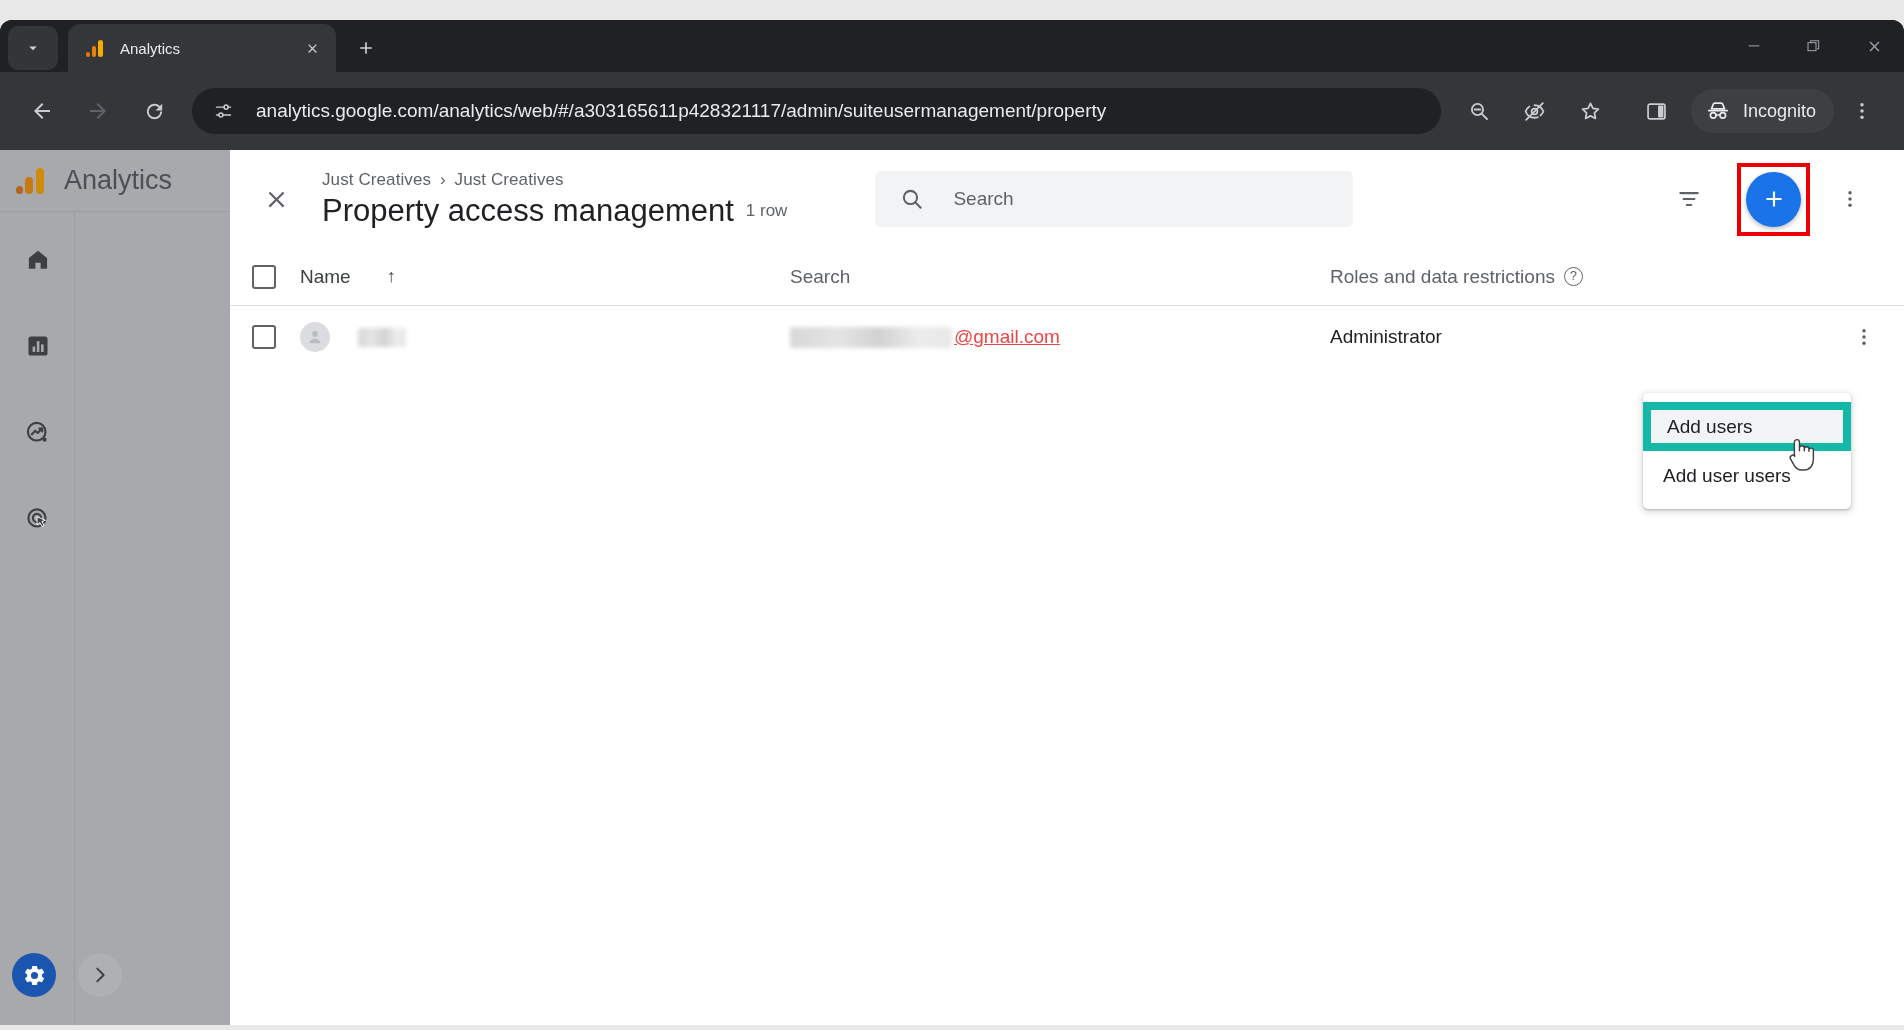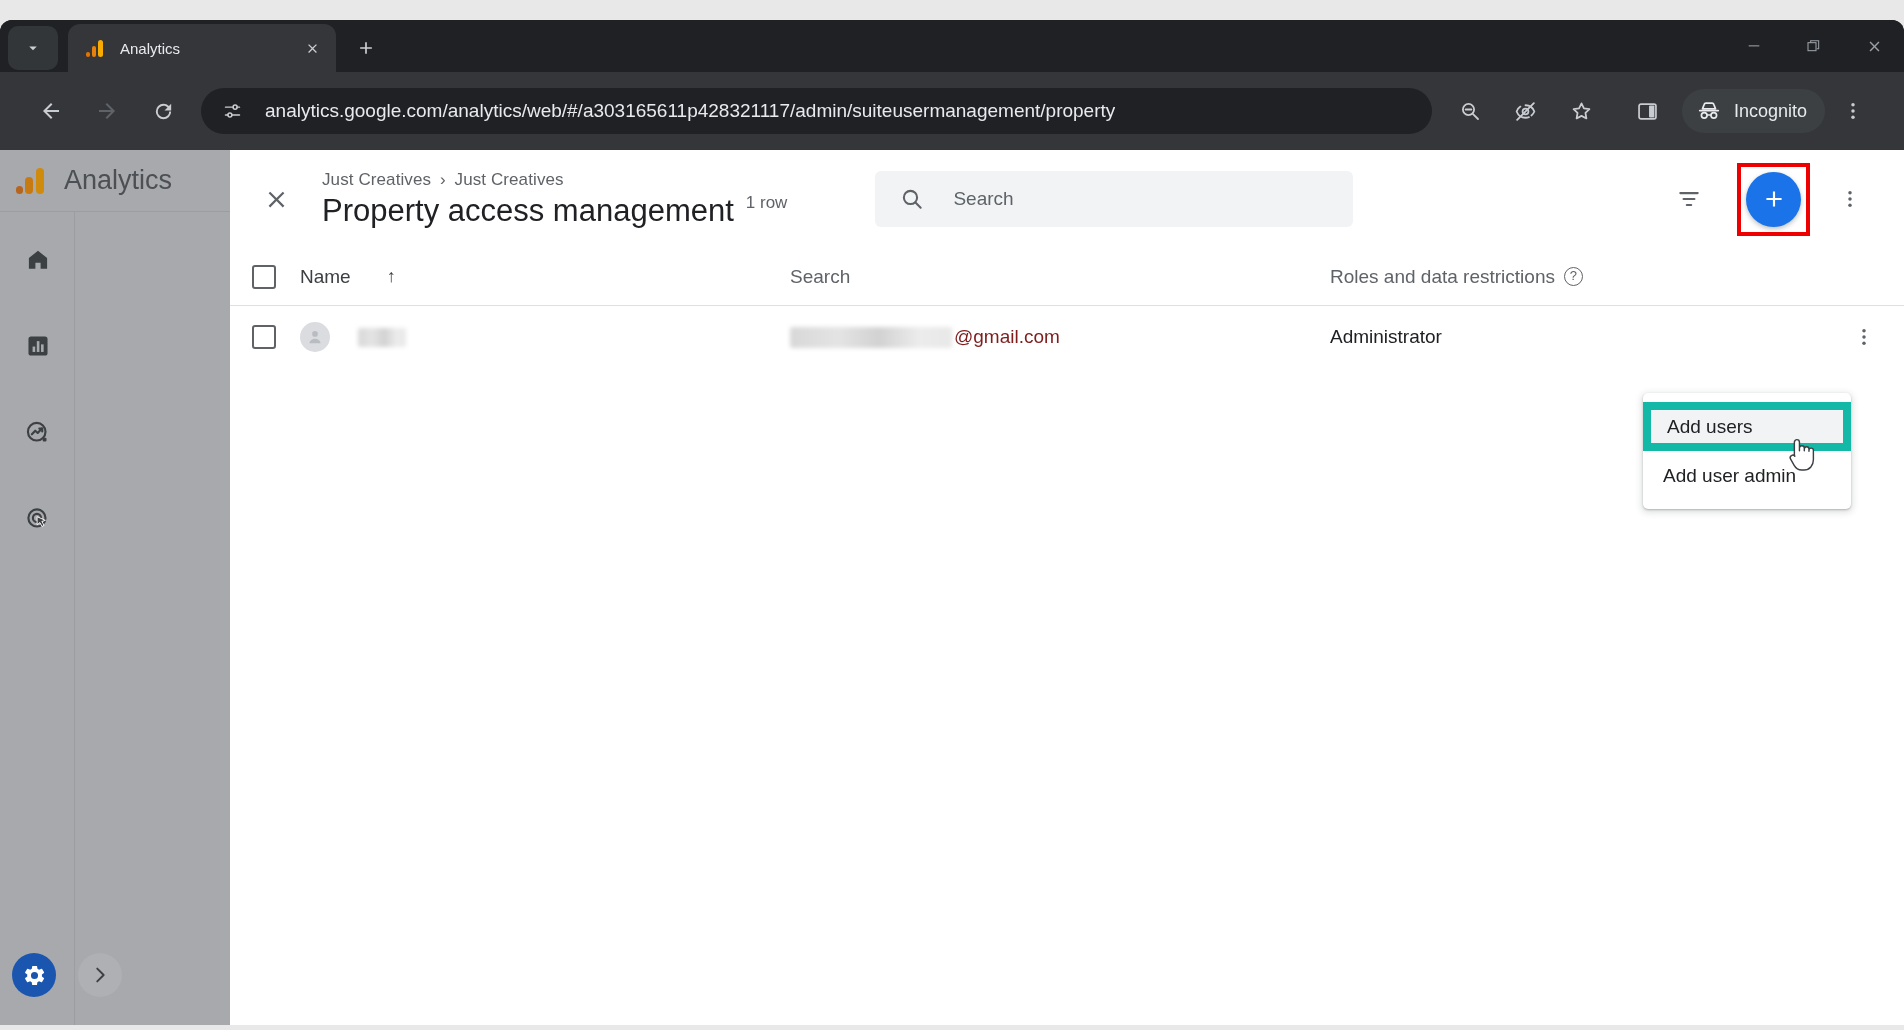--- a/index.html
+++ b/index.html
@@ -72,21 +72,21 @@
     width: 60px; height: 52px;
     display: flex; align-items: center; justify-content: center;
     cursor: pointer;
   }
 
   
   .navbar {
     height: 78px;
     background: #35363a;
     display: flex; align-items: center;
-    padding: 0 23px;
+    padding: 0 14px;
   }
   .navicon {
     width: 44px; height: 44px; margin: 0 6px;
     border-radius: 50%;
     display: flex; align-items: center; justify-content: center;
     cursor: pointer; flex: none;
   }
   .omnibox {
     flex: 1; height: 46px;
     background: #202124;
@@ -182,21 +182,21 @@
     width: 48px; height: 48px; border-radius: 50%;
     display: flex; align-items: center; justify-content: center;
     cursor: pointer; flex: none;
   }
   .titleblock { margin-left: 22px; flex: none; }
   .breadcrumb {
     font-size: 17px; color: #5f6368;
     letter-spacing: .1px; margin-bottom: 3px;
   }
   .crumb-sep { margin: 0 4px; }
-  .title-row { display: flex; align-items: flex-start; }
+  .title-row { display: flex; align-items: center; }
   .page-title { font-size: 31px; color: #202124; font-weight: 400; }
   .row-count { font-size: 17px; color: #5f6368; margin-left: 12px; }
 
   .search-wrap {
     margin-left: 88px;
     width: 478px; height: 56px;
     background: #f1f3f4;
     border-radius: 6px;
     display: flex; align-items: center;
     padding-left: 24px;
@@ -261,21 +261,21 @@
     display: flex; align-items: center; justify-content: center;
   }
   .redact {
     height: 19px; border-radius: 2px;
     background: linear-gradient(90deg,#d8d8d8 0%,#e4e4e4 30%,#d2d2d2 55%,#ececec 80%,#e8e8e8 100%);
     filter: blur(2.2px);
   }
   .name-redact { width: 48px; margin-left: 2px; }
   .email-cell { display: flex; align-items: center; }
   .email-redact { width: 162px; height: 21px; }
-  .email-tail { font-size: 19px; color: #7f1d1d; margin-left: 2px; }
+  .email-tail { font-size: 19px; color: #ef4444; margin-left: 2px; text-decoration: underline; }
   .role-text { font-size: 19px; color: #202124; }
   .row-kebab {
     margin-left: auto; margin-right: 18px;
     width: 44px; height: 44px; border-radius: 50%;
     display: flex; align-items: center; justify-content: center;
     cursor: pointer;
   }
 
   
   .menu {
@@ -577,21 +577,21 @@
           <svg width="22" height="22" viewBox="0 0 24 24">
             <circle cx="12" cy="5.2" r="1.9" fill="#5f6368"></circle>
             <circle cx="12" cy="12" r="1.9" fill="#5f6368"></circle>
             <circle cx="12" cy="18.8" r="1.9" fill="#5f6368"></circle>
           </svg>
         </div>
       </div>
 
       <div class="menu">
         <div class="menu-item hovered">Add users</div>
-        <div class="menu-item">Add user admin</div>
+        <div class="menu-item">Add user users</div>
 
         <div class="cursor-hand">
           <svg width="36" height="42" viewBox="0 0 32 38">
             <path d="M10 20V8.4c0-1.3 1-2.4 2.3-2.4s2.3 1.1 2.3 2.4V16v-2.2c0-1.2 1-2.2 2.2-2.2s2.2 1 2.2 2.2V16v-1.5c0-1.2 1-2.1 2.1-2.1s2.1.9 2.1 2.1V16.5v-.8c0-1.1.9-2 2-2s2 .9 2 2v8.6c0 5.2-3.3 9.2-8.4 9.2h-2.2c-3.3 0-5.2-1.4-6.8-4.2l-3.3-5.8c-.6-1.1-.2-2.5.9-3.1 1-.6 2.3-.3 3 .6z" fill="#ffffff" stroke="#3c4043" stroke-width="1.3" stroke-linejoin="round"></path>
           </svg>
         </div>
       </div>
 
     </div>
   </div>

